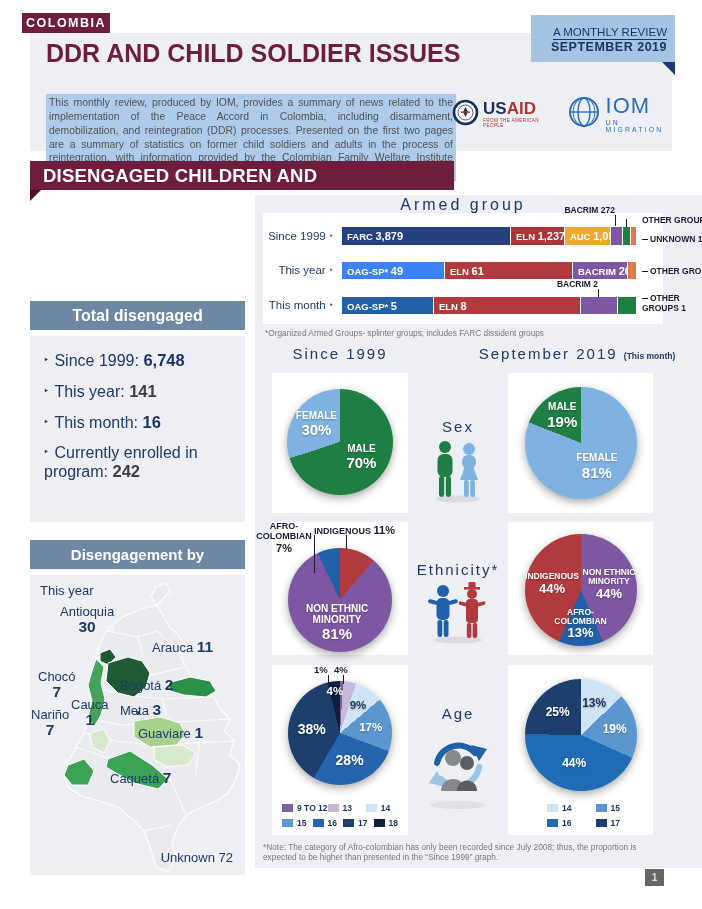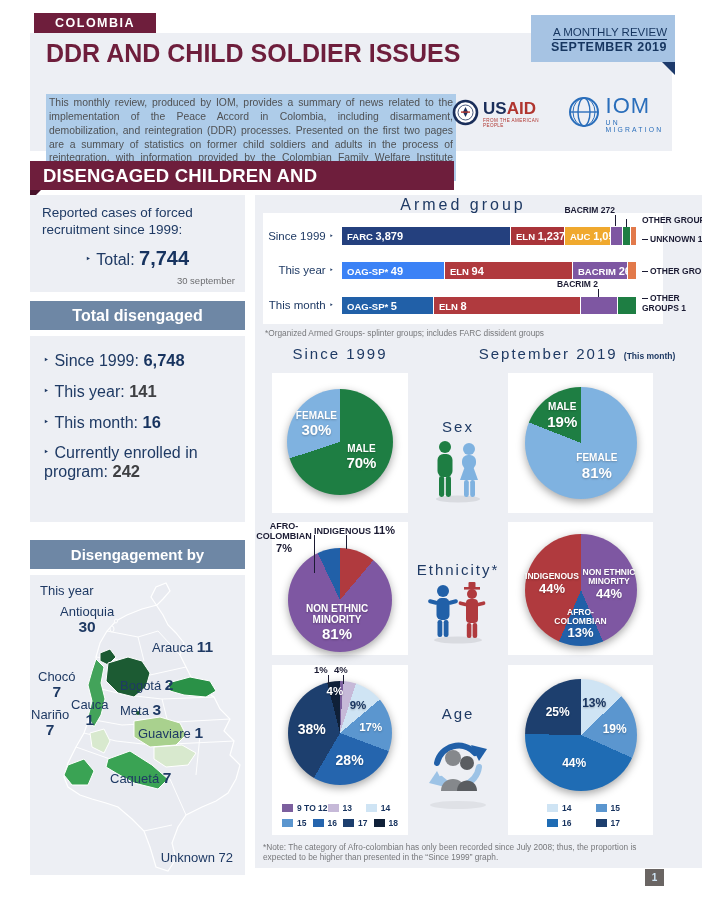--- a/index.html
+++ b/index.html
@@ -1,21 +1,21 @@
 <!DOCTYPE html>
 <html><head>
 <meta charset="utf-8">
 <style>
   html,body{margin:0;padding:0;background:#fff;}
   .page{position:relative;width:702px;height:909px;background:#fff;overflow:hidden;
         font-family:"Liberation Sans",sans-serif;color:#1f3a64;}
 
   
-  .colombia-tag{position:absolute;left:34px;top:13px;background:#6e1e3c;color:#fff;
-    font-size:12.5px;font-weight:800;letter-spacing:1.5px;padding:3px 21px;}
+  .colombia-tag{position:absolute;left:22px;top:13px;background:#6e1e3c;color:#fff;
+    font-size:12.5px;font-weight:800;letter-spacing:1.5px;padding:3px 4px;}
   .header-bg{position:absolute;left:30px;top:33px;width:642px;height:118px;background:#edeff4;}
   .main-title{position:absolute;left:46px;top:39px;font-size:25px;font-weight:800;color:#6e1e3c;}
   .intro{position:absolute;left:46px;top:84px;width:404px;font-size:10.4px;line-height:1.32;
     color:#4f5154;text-align:justify;background:#aecce9;padding:2px 3px;}
   .review-box{position:absolute;left:531px;top:15px;width:144px;height:47px;background:#a6c3e3;
     text-align:right;padding-top:7px;box-sizing:border-box;}
   .review-l1{display:inline-block;margin-right:8px;font-size:11.5px;color:#16355f;
     border-bottom:1.5px solid #16355f;padding-bottom:1px;}
   .review-l2{margin-right:8px;font-size:12.5px;font-weight:800;color:#16355f;letter-spacing:.5px;}
   .review-tail{position:absolute;left:662px;top:62px;width:0;height:0;
@@ -162,25 +162,20 @@
       <div>
         <div class="iom-word">IOM</div>
         <div class="iom-sub">UN MIGRATION</div>
       </div>
     </div>
   </div>
 
   <div class="banner">DISENGAGED CHILDREN AND ADOLESCENTS</div>
   <div class="banner-fold"></div>
 
-  <div class="panel panel-reported">
-    <div class="reported-label">Reported cases of forced recruitment since 1999:</div>
-    <div class="total-line"><span class="blt"></span><span>Total:</span> <b>7,744</b></div>
-    <div class="reported-date">30 september</div>
-  </div>
 
   <div class="band band1">Total disengaged</div>
 
   <div class="panel panel-stats">
     <div class="stat-item"><span>Since 1999:</span> <b class="v-navy">6,748</b></div>
     <div class="stat-item"><span>This year:</span> <b class="v-dark">141</b></div>
     <div class="stat-item"><span>This month:</span> <b class="v-navy">16</b></div>
     <div class="stat-item"><span>Currently enrolled in program:</span> <b class="v-dark">242</b></div>
   </div>
 
@@ -269,21 +264,21 @@
               <div class="aseg" style="width: 1.60047%; background: rgb(226, 121, 74);"></div>
             </div>
           </div>
           <div class="abar-row" style="top: 49px; height: 17px;">
             <div class="abar-label" style="line-height: 17px;">This year</div>
             <div class="abar" style="height: 17px;">
               <div class="aseg" style="width: 35%; background: #3b82f6;">
                 <span class="aseg-t">OAG-SP* <b>49</b></span>
               </div>
               <div class="aseg" style="width: 43.5714%; background: rgb(176, 58, 62);">
-                <span class="aseg-t">ELN <b>94</b></span>
+                <span class="aseg-t">ELN <b>61</b></span>
               </div>
               <div class="aseg" style="width: 18.5714%; background: rgb(126, 87, 162);">
                 <span class="aseg-t">BACRIM <b>26</b></span>
               </div>
               <div class="aseg" style="width: 2.85714%; background: rgb(226, 121, 74);"></div>
             </div>
           </div>
           <div class="abar-row" style="top: 84px; height: 17px;">
             <div class="abar-label" style="line-height: 17px;">This month</div>
             <div class="abar" style="height: 17px;">

